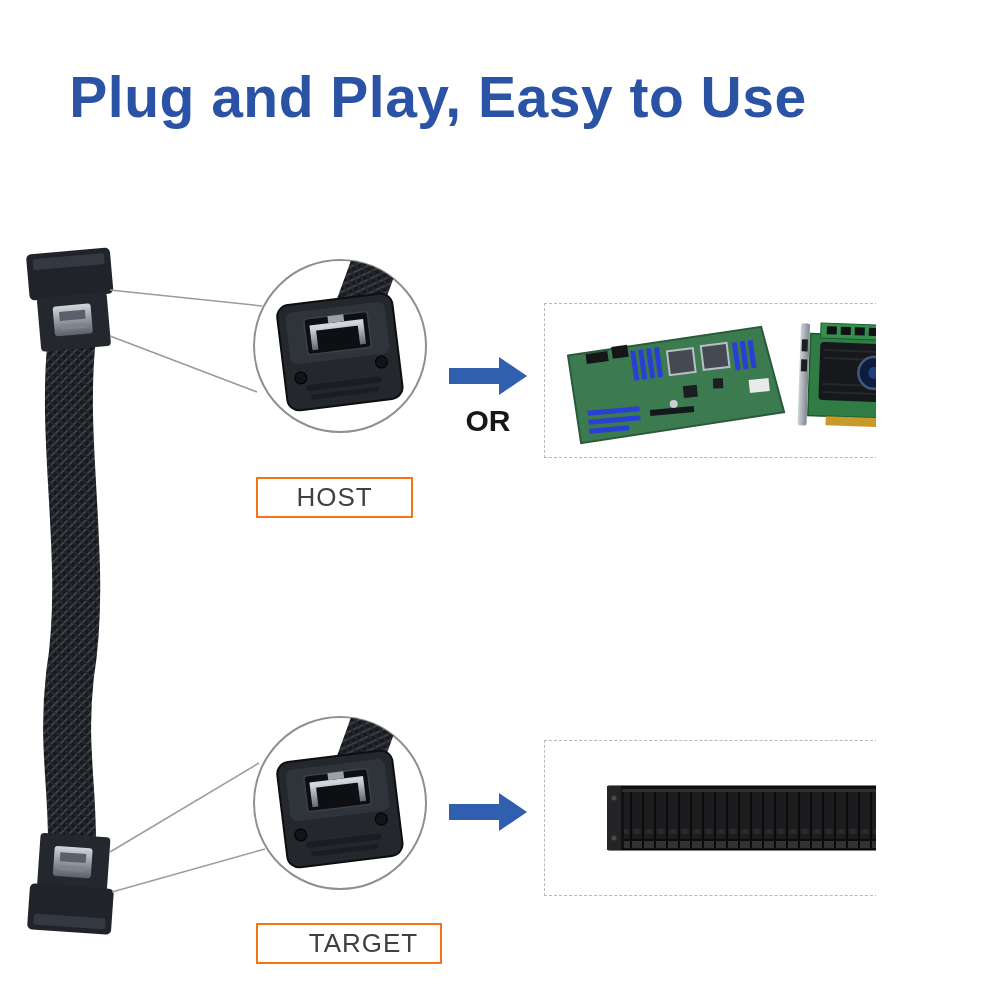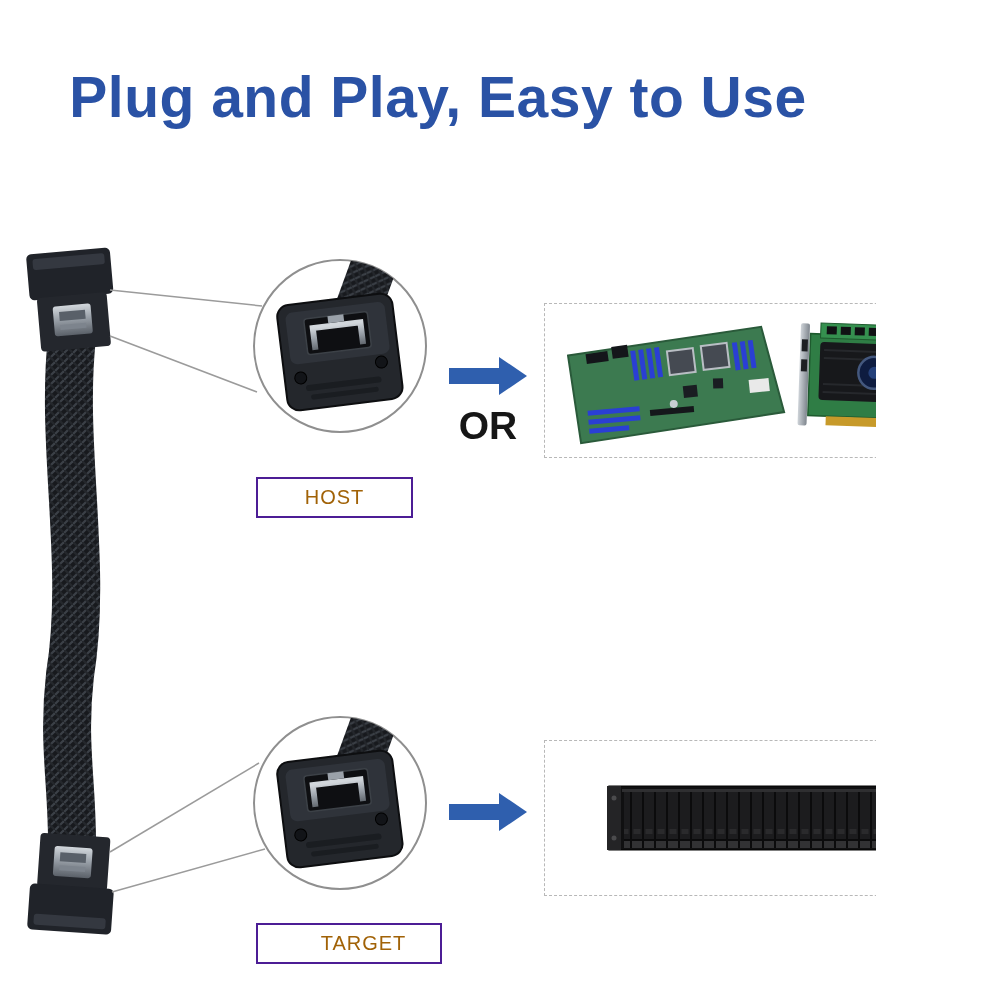--- a/index.html
+++ b/index.html
@@ -9,22 +9,22 @@
   .lines{position:absolute;left:0;top:0;width:1008px;height:1008px;pointer-events:none;z-index:1;}
   .cable{left:10px;top:245px;z-index:0;}
   .callout{z-index:2;}
   .callout.host{left:251px;top:257px;}
   .callout.target{left:251px;top:714px;}
   .arrow{width:78px;height:38px;z-index:1;}
   .arrow .shaft{position:absolute;left:0;top:11px;width:50px;height:16px;background:#2f5fae;}
   .arrow .head{position:absolute;left:50px;top:0;width:0;height:0;border-top:19px solid transparent;border-bottom:19px solid transparent;border-left:28px solid #2f5fae;}
   .arrow.host{left:449px;top:357px;}
   .arrow.target{left:449px;top:793px;}
-  .or{left:449px;top:404px;width:78px;text-align:center;font-size:39px;font-weight:700;color:#161616;z-index:1;}
-  .tagbox{width:153px;height:37px;border:2px solid #4c1d95;background:#ffffff;display:flex;align-items:center;justify-content:center;font-size:20px;letter-spacing:1px;color:#a16207;z-index:2;}
+  .or{left:449px;top:404px;width:78px;text-align:center;font-size:30px;font-weight:700;color:#161616;z-index:1;}
+  .tagbox{width:153px;height:37px;border:2px solid #f97316;background:#ffffff;display:flex;align-items:center;justify-content:center;font-size:26px;letter-spacing:1px;color:#404040;z-index:2;}
   .tagbox.host{left:256px;top:477px;}
   .tagbox.target{left:256px;top:923px;padding-left:29px;}
   .dashed{border:1px dashed #b8b8b8;background:#ffffff;}
   .dashed.host{left:544px;top:303px;width:422px;height:153px;}
   .dashed.target{left:544px;top:740px;width:422px;height:154px;}
   .mb{position:absolute;left:8px;top:16px;}
   .raid{position:absolute;left:252px;top:16px;}
   .chassis{position:absolute;left:62px;top:43px;}
 </style>
 </head>

